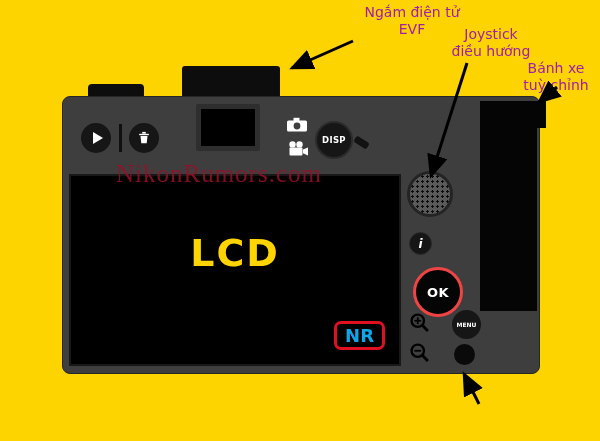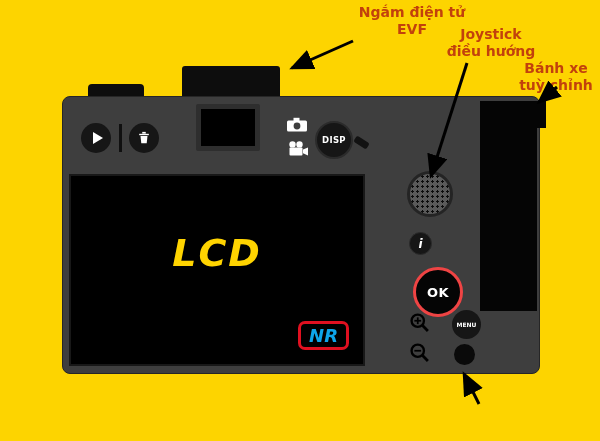--- a/index.html
+++ b/index.html
@@ -2,21 +2,21 @@
 <html><head>
 <meta charset="utf-8">
 <style>
   * { margin:0; padding:0; box-sizing:border-box; }
   html,body { width:600px; height:441px; }
   body { font-family:"DejaVu Sans", sans-serif; }
 
   .stage { position:relative; width:600px; height:441px; background:#FDD400; overflow:hidden; }
 
   
-  .anno { position:absolute; color:#c2410c; font-size:14px; font-weight:700; line-height:17px; text-align:center; white-space:nowrap; }
+  .anno { position:absolute; color:#a21caf; font-size:14px; font-weight:400; line-height:17px; text-align:center; white-space:nowrap; }
   .anno-evf    { left:346px; top:4px;  width:132px; }
   .anno-joy    { left:436px; top:26px; width:110px; }
   .anno-wheel  { left:514px; top:60px; width:84px; }
   .anno-quick  { left:486px; top:402px; width:100px; }
 
   
   .arrows { position:absolute; left:0; top:0; width:600px; height:441px; pointer-events:none; z-index:8; }
 
   
   .evf-hump   { position:absolute; left:182px; top:66px;  width:98px;  height:44px; background:#0d0d0d; border-radius:3px 3px 0 0; z-index:2; }
@@ -53,21 +53,21 @@
   .ok-btn    { left:350px; top:170px; width:50px; height:50px; background:#050505; font-size:13px; font-weight:bold; border:3px solid #ef4444; letter-spacing:.5px; }
 
   .menu-btn  { left:389px; top:213px; width:29px; height:29px; font-size:6px; font-weight:bold; }
 
   .zoom-in   { position:absolute; left:346px; top:215px; width:21px; height:21px; }
   .zoom-out  { position:absolute; left:346px; top:245px; width:21px; height:21px; }
 
   .quick-btn { left:391px; top:247px; width:21px; height:21px; background:#0a0a0a; }
 
   
-  .lcd { position:absolute; left:6px; top:77px; width:296px; height:192px; background:#000; border:2px solid #181818;font-style:italic; }
+  .lcd { position:absolute; left:6px; top:77px; width:332px; height:192px; background:#000; border:2px solid #181818; }
   .lcd-label { position:absolute; left:0; right:0; top:55px; text-align:center; color:#FFD400; font-size:38px; font-weight:bold; letter-spacing:2px; }
   .nr-badge { position:absolute; right:14px; bottom:14px; border:3px solid #E01020; border-radius:7px; color:#0ea5e9; font-size:18px; font-weight:bold; padding:1px 8px; }
 
   .watermark { position:absolute; left:116px; top:160px; z-index:6; color:rgba(150,15,40,0.85); font-size:25px; font-weight:500; letter-spacing:1px; font-family:"Liberation Serif", serif; }
 </style>
 </head>
 <body>
 
 <div class="stage">
 
@@ -152,20 +152,21 @@
     </svg>
 
     <div class="round-btn quick-btn"></div>
 
     <div class="lcd">
       <div class="lcd-label">LCD</div>
       <div class="nr-badge">NR</div>
     </div>
   </div>
 
+  <div class="watermark">NikonRumors.com</div>
 
   <svg class="arrows" viewBox="0 0 600 441">
     <defs>
       <marker id="ah" markerWidth="9" markerHeight="8" refX="7" refY="3.5" orient="auto">
         <path d="M0,0 L8,3.5 L0,7 z" fill="#000"></path>
       </marker>
     </defs>
     <line x1="353" y1="41" x2="292" y2="68" stroke="#000" stroke-width="3" marker-end="url(#ah)"></line>
     <line x1="467" y1="63" x2="431" y2="176" stroke="#000" stroke-width="3" marker-end="url(#ah)"></line>
     <line x1="557" y1="87" x2="539" y2="102" stroke="#000" stroke-width="3" marker-end="url(#ah)"></line>

